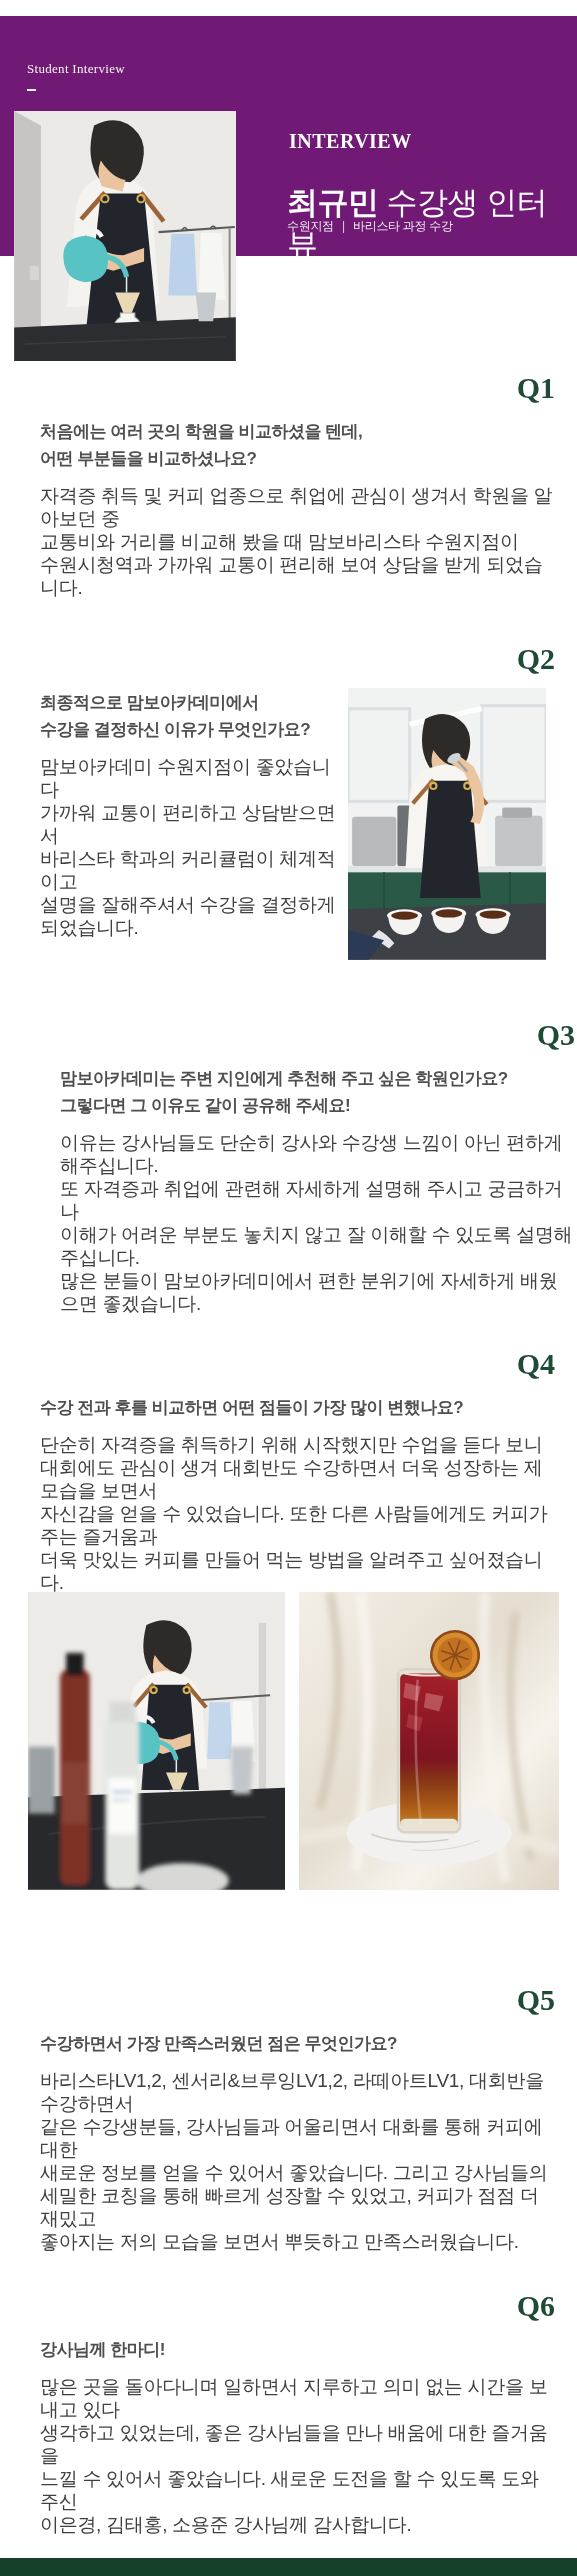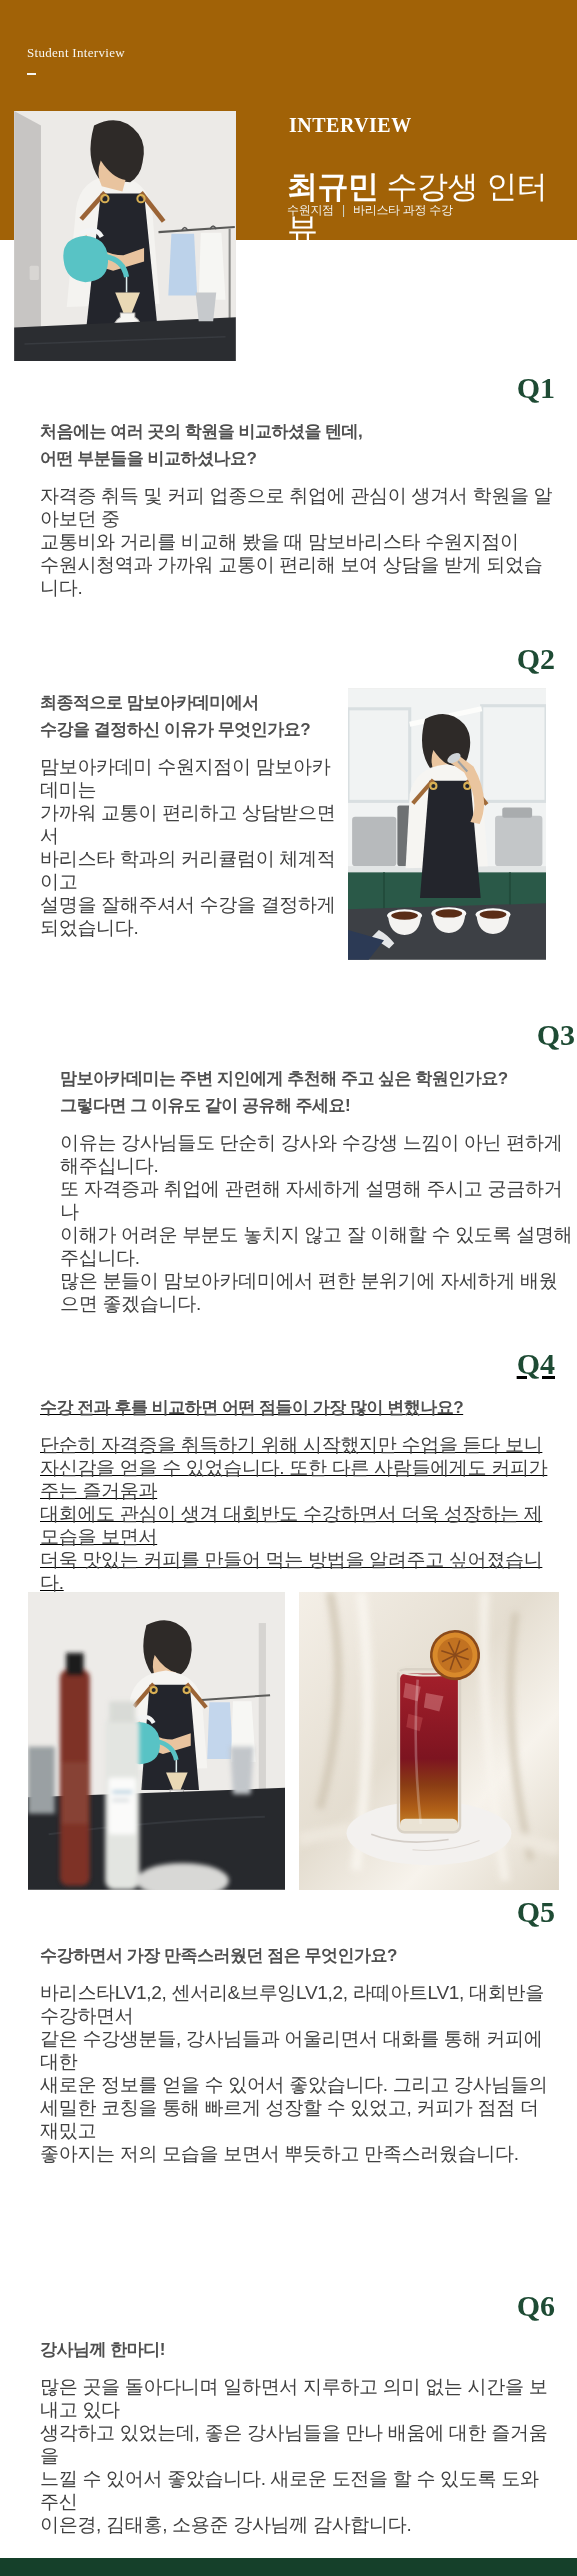--- a/index.html
+++ b/index.html
@@ -1,19 +1,19 @@
 <!DOCTYPE html>
 <html style="font-size:8.2px"><head>
 <meta charset="utf-8">
 <style>
   html,body{margin:0;padding:0;background:#ffffff;}
   .page{position:relative;width:577px;height:2669px;background:#ffffff;overflow:hidden;
         font-family:"Liberation Sans", sans-serif;}
   
-  .header{position:absolute;left:0;top:0;width:577px;height:240px;background:#a16207;}
+  .header{position:absolute;left:0;top:16px;width:577px;height:240px;background:#701a75;}
   .eyebrow{position:absolute;left:27px;top:45px;color:#f7f6f2;font-family:"Liberation Serif", serif;
            font-size:13px;letter-spacing:0.3px;}
   .eyebrow-dash{position:absolute;left:27px;top:73px;width:8.8px;height:1.5px;background:#f7f6f2;}
   .big-title{position:absolute;left:289px;top:114px;color:#ffffff;font-family:Liberation Serif, serif;
              font-size:20px;font-weight:bold;letter-spacing:0.5px;}
   .name-line{position:absolute;left:287px;top:166px;color:#ffffff;font-size:31px;letter-spacing:-0.5px;}
   .name-line .nm{font-weight:bold;}
   .sub-line{position:absolute;left:287px;top:202px;color:#f2f2ee;font-size:12px;letter-spacing:-0.3px;text-align:right;}
   .sub-line .divider{display:inline-block;margin:0 8.2px;color:#cfd8d0;font-weight:300;}
   
@@ -102,53 +102,53 @@
           <div>수원시청역과 가까워 교통이 편리해 보여 상담을 받게 되었습니다.</div>
         </div>
       </div>
       <div class="qsec narrow" style="top: 643px;">
         <div class="q-label">Q2</div>
         <div class="question">
           <div>최종적으로 맘보아카데미에서</div>
           <div>수강을 결정하신 이유가 무엇인가요?</div>
         </div>
         <div class="answer">
-          <div>맘보아카데미 수원지점이 맘보아카데미는</div>
+          <div>맘보아카데미 수원지점이 좋았습니다</div>
           <div>가까워 교통이 편리하고 상담받으면서</div>
           <div>바리스타 학과의 커리큘럼이 체계적이고</div>
           <div>설명을 잘해주셔서 수강을 결정하게</div>
           <div>되었습니다.</div>
         </div>
       </div>
       <div class="qsec" style="top: 1019px; margin-left: 20px;">
         <div class="q-label">Q3</div>
         <div class="question">
           <div>맘보아카데미는 주변 지인에게 추천해 주고 싶은 학원인가요?</div>
           <div>그렇다면 그 이유도 같이 공유해 주세요!</div>
         </div>
         <div class="answer">
           <div>이유는 강사님들도 단순히 강사와 수강생 느낌이 아닌 편하게 해주십니다.</div>
           <div>또 자격증과 취업에 관련해 자세하게 설명해 주시고 궁금하거나</div>
           <div>이해가 어려운 부분도 놓치지 않고 잘 이해할 수 있도록 설명해 주십니다.</div>
           <div>많은 분들이 맘보아카데미에서 편한 분위기에 자세하게 배웠으면 좋겠습니다.</div>
         </div>
       </div>
-      <div class="qsec" style="top: 1348px; text-decoration: underline;">
+      <div class="qsec" style="top: 1348px;">
         <div class="q-label">Q4</div>
         <div class="question">
           <div>수강 전과 후를 비교하면 어떤 점들이 가장 많이 변했나요?</div>
         </div>
         <div class="answer">
           <div>단순히 자격증을 취득하기 위해 시작했지만 수업을 듣다 보니</div>
+          <div>대회에도 관심이 생겨 대회반도 수강하면서 더욱 성장하는 제 모습을 보면서</div>
           <div>자신감을 얻을 수 있었습니다. 또한 다른 사람들에게도 커피가 주는 즐거움과</div>
-          <div>대회에도 관심이 생겨 대회반도 수강하면서 더욱 성장하는 제 모습을 보면서</div>
           <div>더욱 맛있는 커피를 만들어 먹는 방법을 알려주고 싶어졌습니다.</div>
         </div>
       </div>
-      <div class="qsec" style="top: 1896px;">
+      <div class="qsec" style="top: 1984px;">
         <div class="q-label">Q5</div>
         <div class="question">
           <div>수강하면서 가장 만족스러웠던 점은 무엇인가요?</div>
         </div>
         <div class="answer">
           <div>바리스타LV1,2, 센서리&amp;브루잉LV1,2, 라떼아트LV1, 대회반을 수강하면서</div>
           <div>같은 수강생분들, 강사님들과 어울리면서 대화를 통해 커피에 대한</div>
           <div>새로운 정보를 얻을 수 있어서 좋았습니다. 그리고 강사님들의</div>
           <div>세밀한 코칭을 통해 빠르게 성장할 수 있었고, 커피가 점점 더 재밌고</div>
           <div>좋아지는 저의 모습을 보면서 뿌듯하고 만족스러웠습니다.</div>

